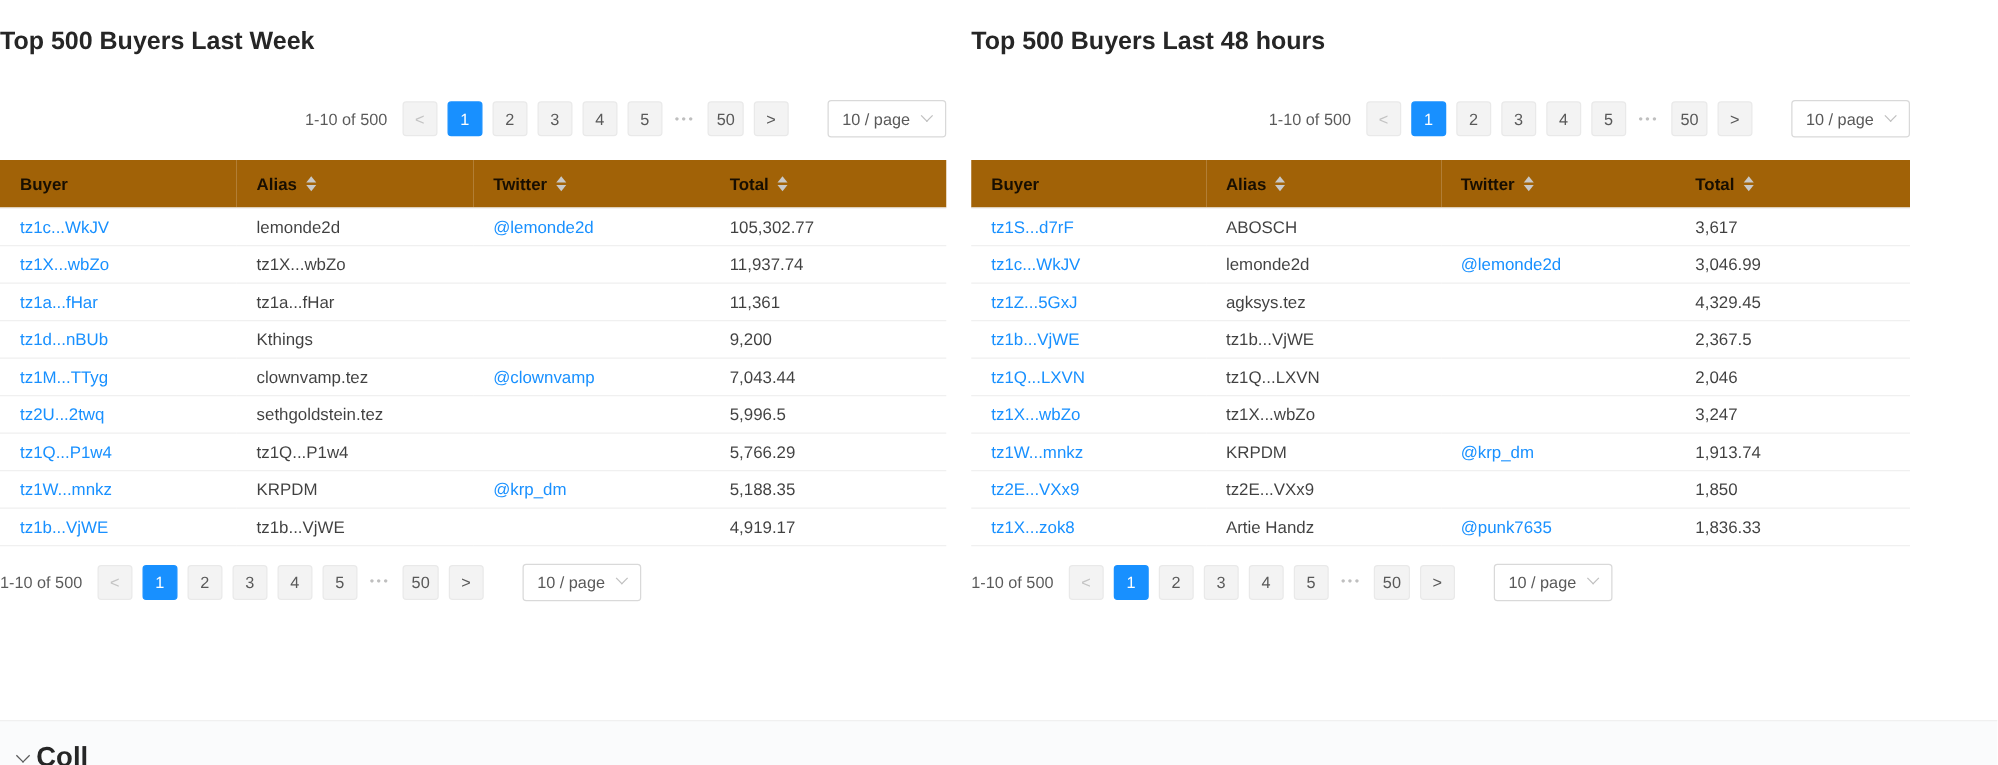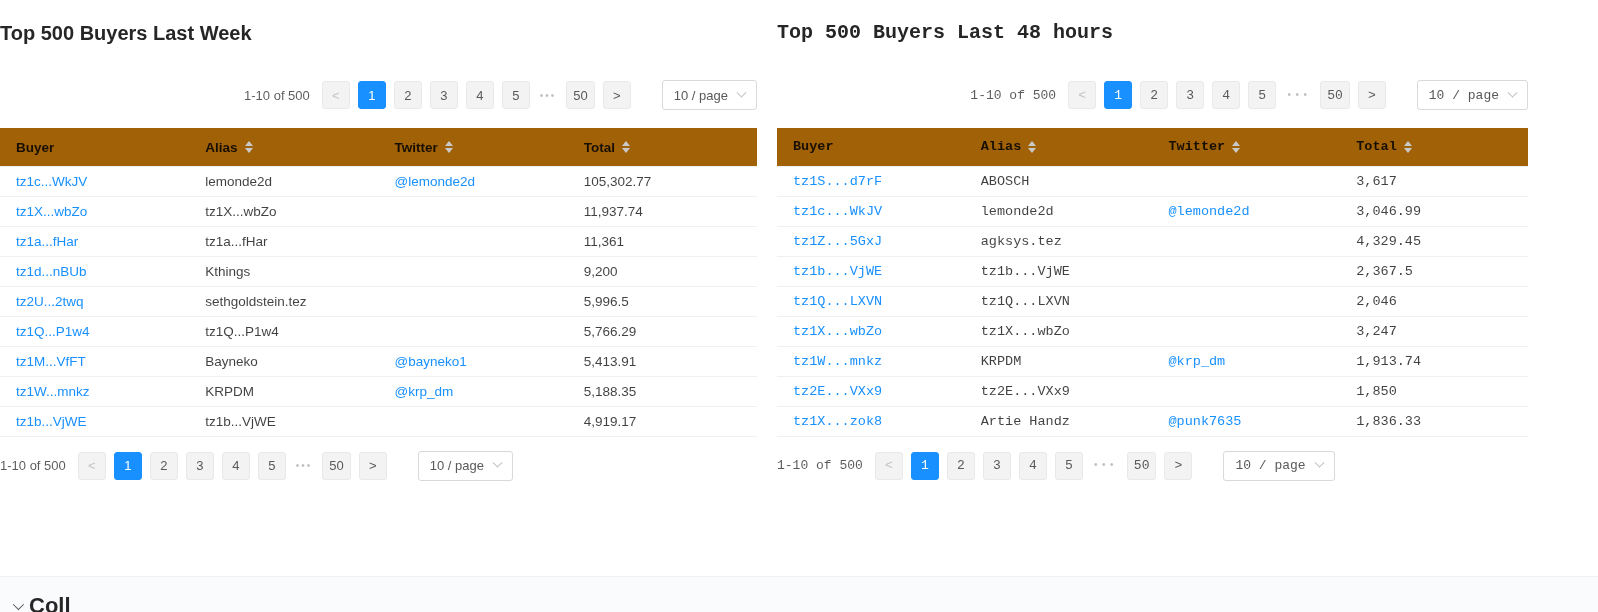--- a/index.html
+++ b/index.html
@@ -7,21 +7,21 @@
   body {
     width: 1598px; height: 612px;
     background: #ffffff;
     font-family: "Liberation Sans", sans-serif;
     color: rgba(0,0,0,0.65);
     overflow: hidden;
     position: relative;
   }
   .panels { display: flex; }
   .panel { width: 757px; }
-  .panel + .panel { margin-left: 20px; width: 751px; font-family: Liberation Mono, monospace; }
+  .panel + .panel { margin-left: 20px; width: 751px; }
 
   .panel-title {
     font-size: 20px; font-weight: 600; color: #262626;
     margin: 20px 0 0 0; line-height: 26px;
   }
 
   
   .pagination { display: flex; align-items: center; gap: 8px; }
   .pagination.top { justify-content: flex-end; margin: 34px 0 18px 0; }
   .pagination.bottom { justify-content: flex-start; margin: 14px 0 0 0; }
@@ -159,36 +159,36 @@
             <td class="col-twitter"></td>
             <td class="col-total">11,361</td>
           </tr>
           <tr>
             <td class="col-buyer"><a class="link">tz1d...nBUb</a></td>
             <td class="col-alias">Kthings</td>
             <td class="col-twitter"></td>
             <td class="col-total">9,200</td>
           </tr>
           <tr>
+            <td class="col-buyer"><a class="link">tz1M...TTyg</a></td>
+            <td class="col-alias">clownvamp.tez</td>
+            <td class="col-twitter"><a class="link">@clownvamp</a></td>
+            <td class="col-total">7,043.44</td>
+          </tr>
+          <tr>
             <td class="col-buyer"><a class="link">tz2U...2twq</a></td>
             <td class="col-alias">sethgoldstein.tez</td>
             <td class="col-twitter"></td>
             <td class="col-total">5,996.5</td>
           </tr>
           <tr>
             <td class="col-buyer"><a class="link">tz1Q...P1w4</a></td>
             <td class="col-alias">tz1Q...P1w4</td>
             <td class="col-twitter"></td>
             <td class="col-total">5,766.29</td>
-          </tr>
-          <tr>
-            <td class="col-buyer"><a class="link">tz1M...VfFT</a></td>
-            <td class="col-alias">Bayneko</td>
-            <td class="col-twitter"><a class="link">@bayneko1</a></td>
-            <td class="col-total">5,413.91</td>
           </tr>
           <tr>
             <td class="col-buyer"><a class="link">tz1W...mnkz</a></td>
             <td class="col-alias">KRPDM</td>
             <td class="col-twitter"><a class="link">@krp_dm</a></td>
             <td class="col-total">5,188.35</td>
           </tr>
           <tr>
             <td class="col-buyer"><a class="link">tz1b...VjWE</a></td>
             <td class="col-alias">tz1b...VjWE</td>

